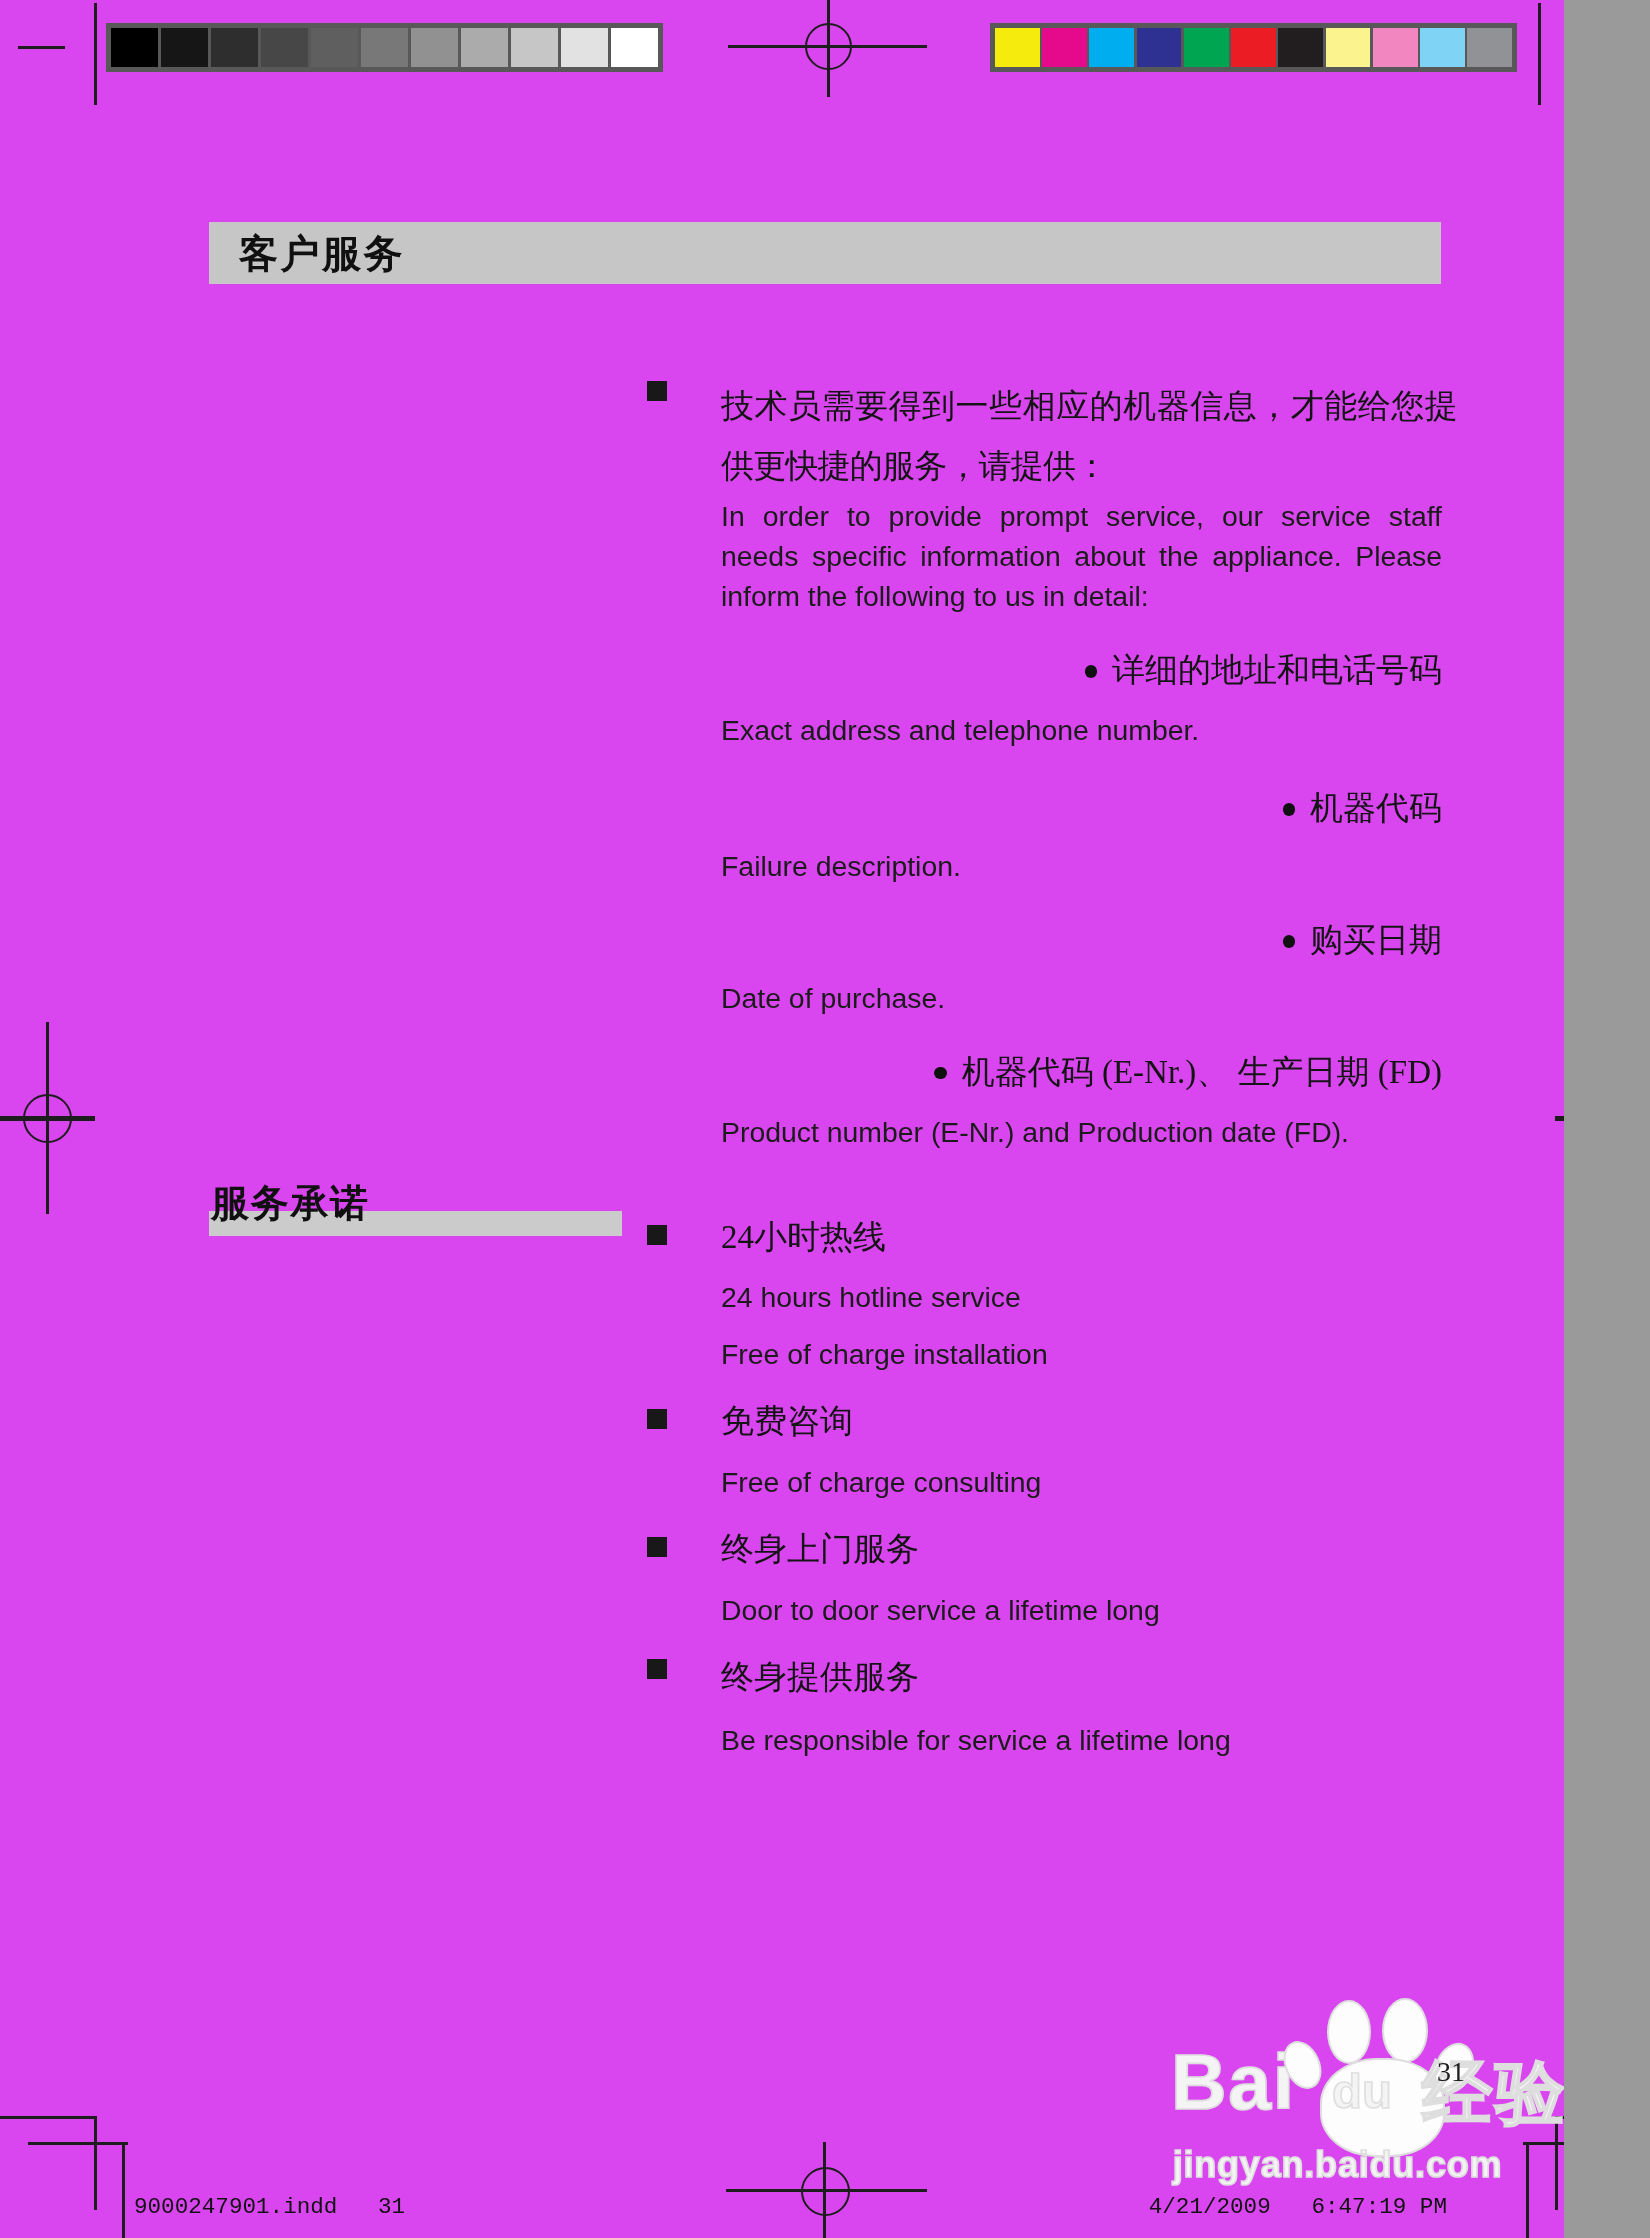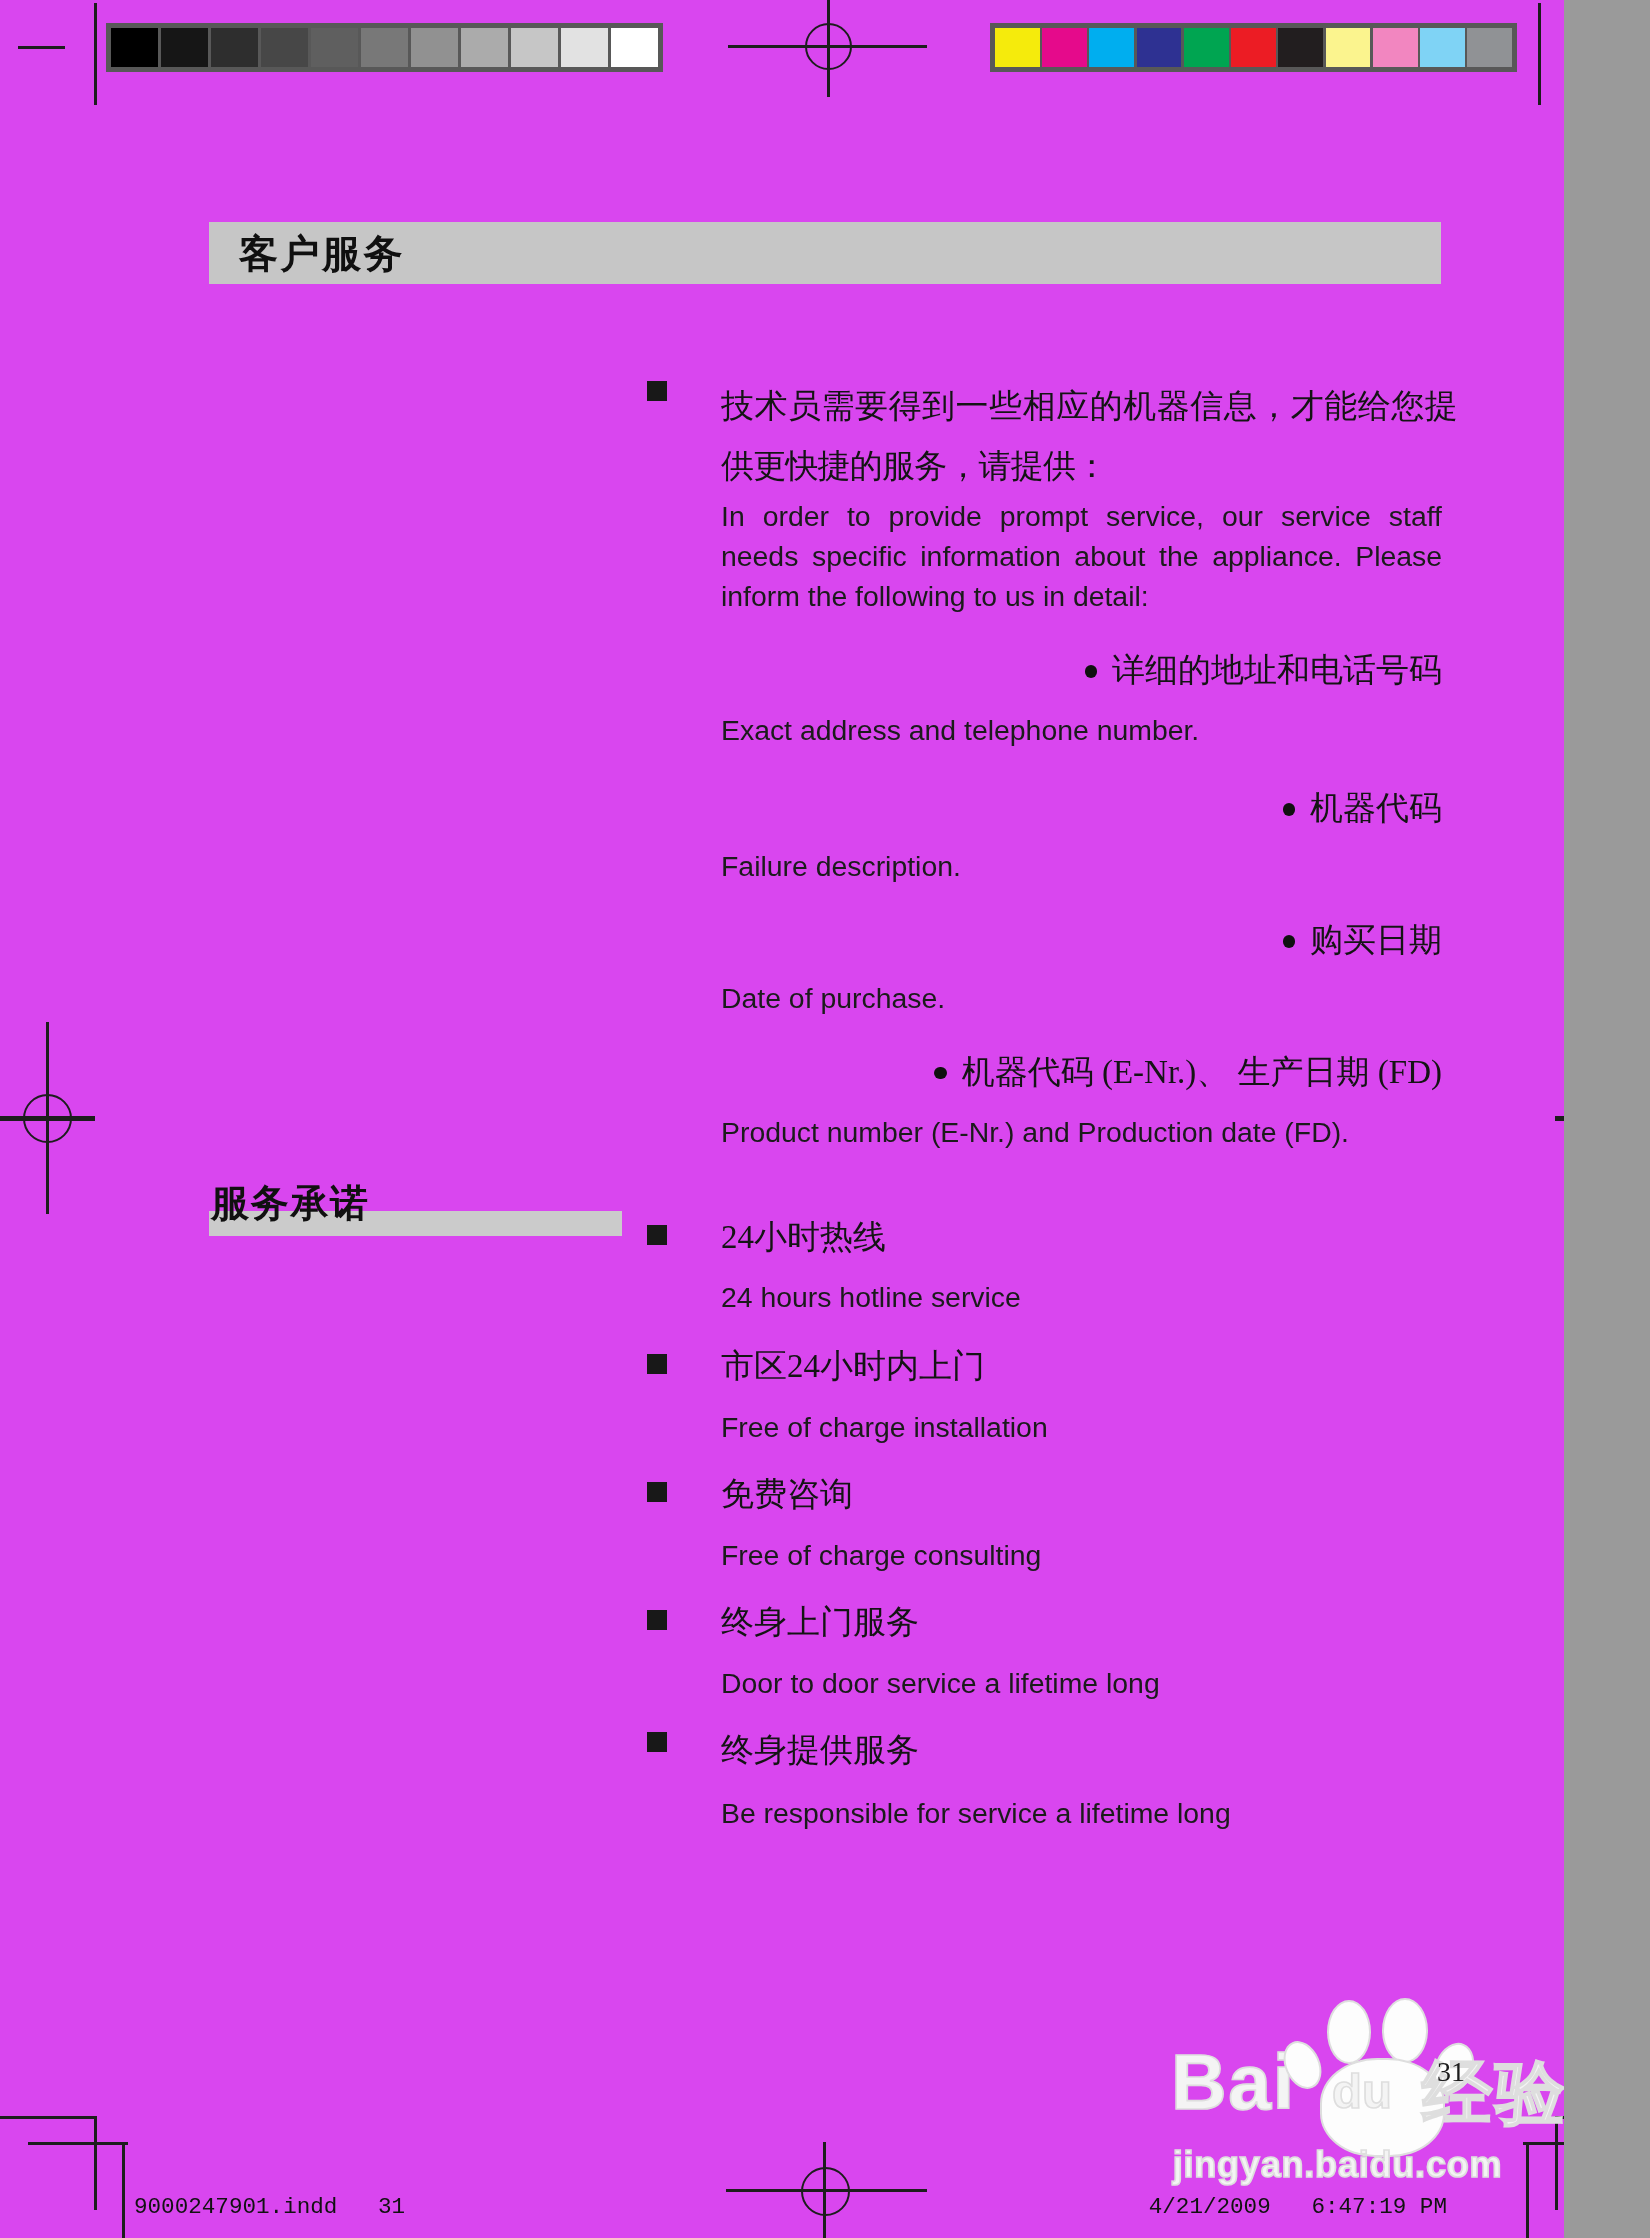--- a/index.html
+++ b/index.html
@@ -159,24 +159,20 @@
       <span class="dot"></span><span>机器代码  (E-Nr.)、  生产日期 (FD)</span>
     </div>
     <div class="en" style="margin-top:16px;">Product number (E-Nr.) and Production date (FD).</div>
 
     <div class="cn-line sq-row" style="margin-top:62px;">
       <span class="sq"></span>
       <span>24小时热线</span>
     </div>
     <div class="en" style="margin-top:16.7px;">24 hours hotline service</div>
 
-    <div class="cn-line sq-row" style="margin-top:26px;">
-      <span class="sq"></span>
-      <span>市区24小时内上门</span>
-    </div>
 
     <div class="en" style="margin-top:16.7px;">Free of charge installation</div>
 
     <div class="cn-line sq-row" style="margin-top:24px;">
       <span class="sq"></span>
       <span>免费咨询</span>
     </div>
     <div class="en" style="margin-top:16.7px;">Free of charge consulting</div>
 
     <div class="cn-line sq-row" style="margin-top:24px;">

